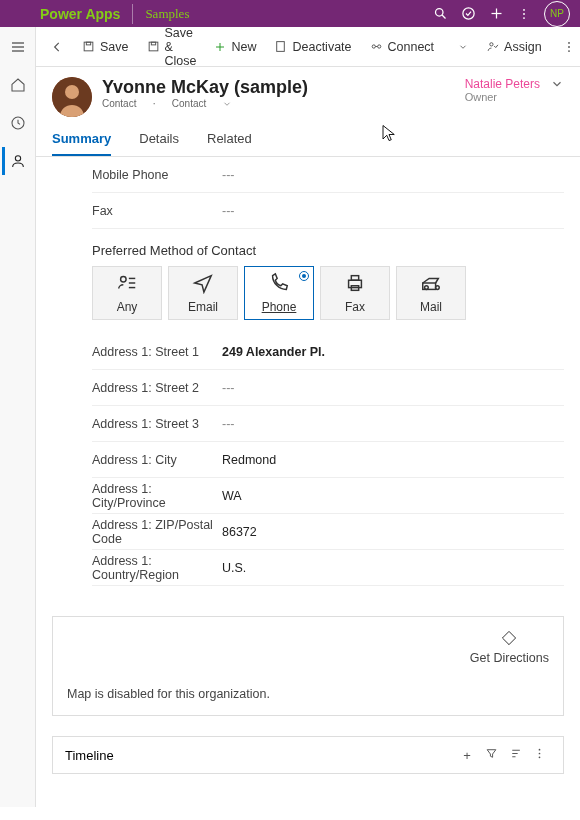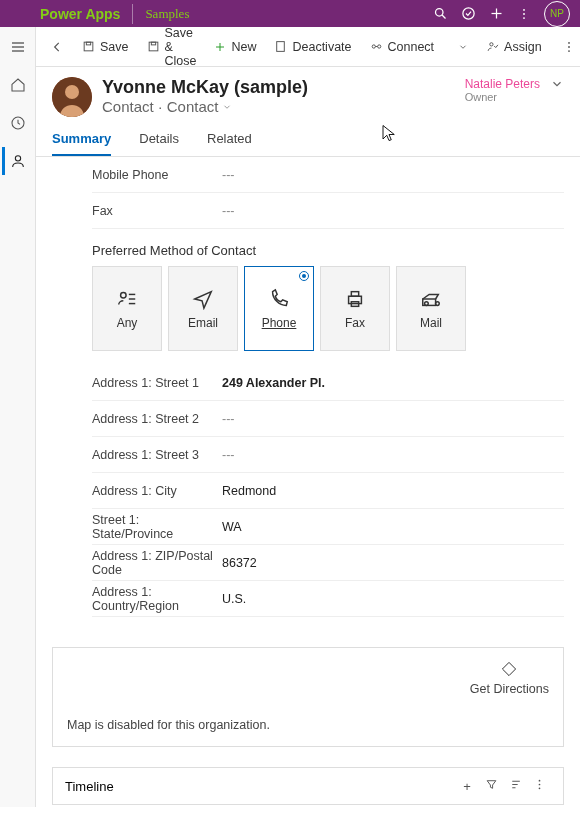--- a/index.html
+++ b/index.html
@@ -18,36 +18,36 @@
   .main { flex: 1; display: flex; flex-direction: column; overflow: hidden; }
   .cmdbar { height: 40px; border-bottom: 1px solid #e1e1e1; display: flex; align-items: center; padding: 0 6px; gap: 2px; font-size: 12.5px; color: #333; }
   .cmdbar .cbtn { display: flex; align-items: center; gap: 5px; padding: 4px 8px; cursor: pointer; border-radius: 2px; }
   .cmdbar .cbtn svg { flex-shrink: 0; }
   .cmdbar .sep { width:1px; height:18px; background:#ddd; margin:0 2px;}
   .header { padding: 10px 16px 0 16px; display: flex; align-items: flex-start; }
   .contact-avatar { width: 40px; height: 40px; border-radius: 50%; background: #8a4a2b; margin-right: 10px; flex-shrink:0; display:flex; align-items:center; justify-content:center; overflow:hidden;}
   .contact-avatar svg { width:40px; height:40px;}
   .hmain { flex:1; }
   .hmain h1 { font-size: 18px; font-weight: 600; color: #222; }
-  .hmain .sub { font-size: 15px; color: #666; display:flex; align-items:center; gap:4px;}
+  .hmain .sub { font-size: 10px; color: #666; display:flex; align-items:center; gap:16px;}
   .owner { text-align: left; font-size: 12px; }
   .owner .name { color: #ec4899; }
   .owner .lbl { color: #888; font-size: 11px; }
   .chev { margin-left:10px; color:#666; display:flex; align-items:center;}
   .tabs { display: flex; gap: 28px; padding: 14px 16px 0 16px; border-bottom: 1px solid #e1e1e1; font-size: 13px; }
   .tab { padding-bottom: 8px; cursor: pointer; color: #444; }
   .tab.active { color: #0066b8; border-bottom: 2px solid #0066b8; font-weight:600;}
   .content { flex:1; overflow-y:auto; padding: 0 16px 20px 56px; }
   .frow { display:flex; align-items:center; border-bottom:1px solid #eee; min-height:36px; padding:2px 0;}
   .frow .lbl { width: 130px; font-size:12.5px; color:#444; }
   .frow .val { font-size:12.5px; color:#222; }
   .frow .val.dash { color:#888;}
   .section-lbl { font-size:13px; color:#333; padding:14px 0 8px 0;}
   .tiles { display:flex; gap:6px; }
-  .tile { width:70px; height:85px; border:1px solid #ddd; background:#f4f4f4; display:flex; flex-direction:column; align-items:center; justify-content:center; gap:6px; font-size:12px; color:#333; cursor:pointer; position:relative;}
+  .tile { width:70px; height:54px; border:1px solid #ddd; background:#f4f4f4; display:flex; flex-direction:column; align-items:center; justify-content:center; gap:6px; font-size:12px; color:#333; cursor:pointer; position:relative;}
   .tile.selected { border:1px solid #0066b8; background:#fff;text-decoration:underline;}
   .tile .radio { position:absolute; top:4px; right:4px; width:10px; height:10px; border:1px solid #0066b8; border-radius:50%; background:#fff;}
   .tile.selected .radio::after { content:""; position:absolute; inset:2px; background:#0066b8; border-radius:50%;}
   .card { border:1px solid #ddd; margin-top:30px; padding:14px; font-size:12.5px; color:#444; margin-left:-40px;}
   .card .dir { float:right; display:flex; align-items:center; gap:6px; cursor:pointer;flex-direction:column;}
   .timeline { border:1px solid #ddd; margin-top:20px; padding:10px 12px; display:flex; align-items:center; font-size:13px; margin-left:-40px;}
   .timeline .sp { flex:1;}
   .timeline .ticon2 { width:24px; text-align:center; color:#555; cursor:pointer;}
   .cursor { position:absolute; left:380px; top:124px; pointer-events:none;}
 </style>
@@ -283,21 +283,21 @@
         </div>
       <div class="frow">
           <span class="lbl">Address 1: Street 3</span>
           <span class="val dash">---</span>
         </div>
       <div class="frow">
           <span class="lbl">Address 1: City</span>
           <span class="val">Redmond</span>
         </div>
       <div class="frow">
-          <span class="lbl">Street 1: State/Province</span>
+          <span class="lbl">Address 1: City/Province</span>
           <span class="val">WA</span>
         </div>
       <div class="frow">
           <span class="lbl">Address 1: ZIP/Postal Code</span>
           <span class="val">86372</span>
         </div>
       <div class="frow">
           <span class="lbl">Address 1: Country/Region</span>
           <span class="val">U.S.</span>
         </div>

